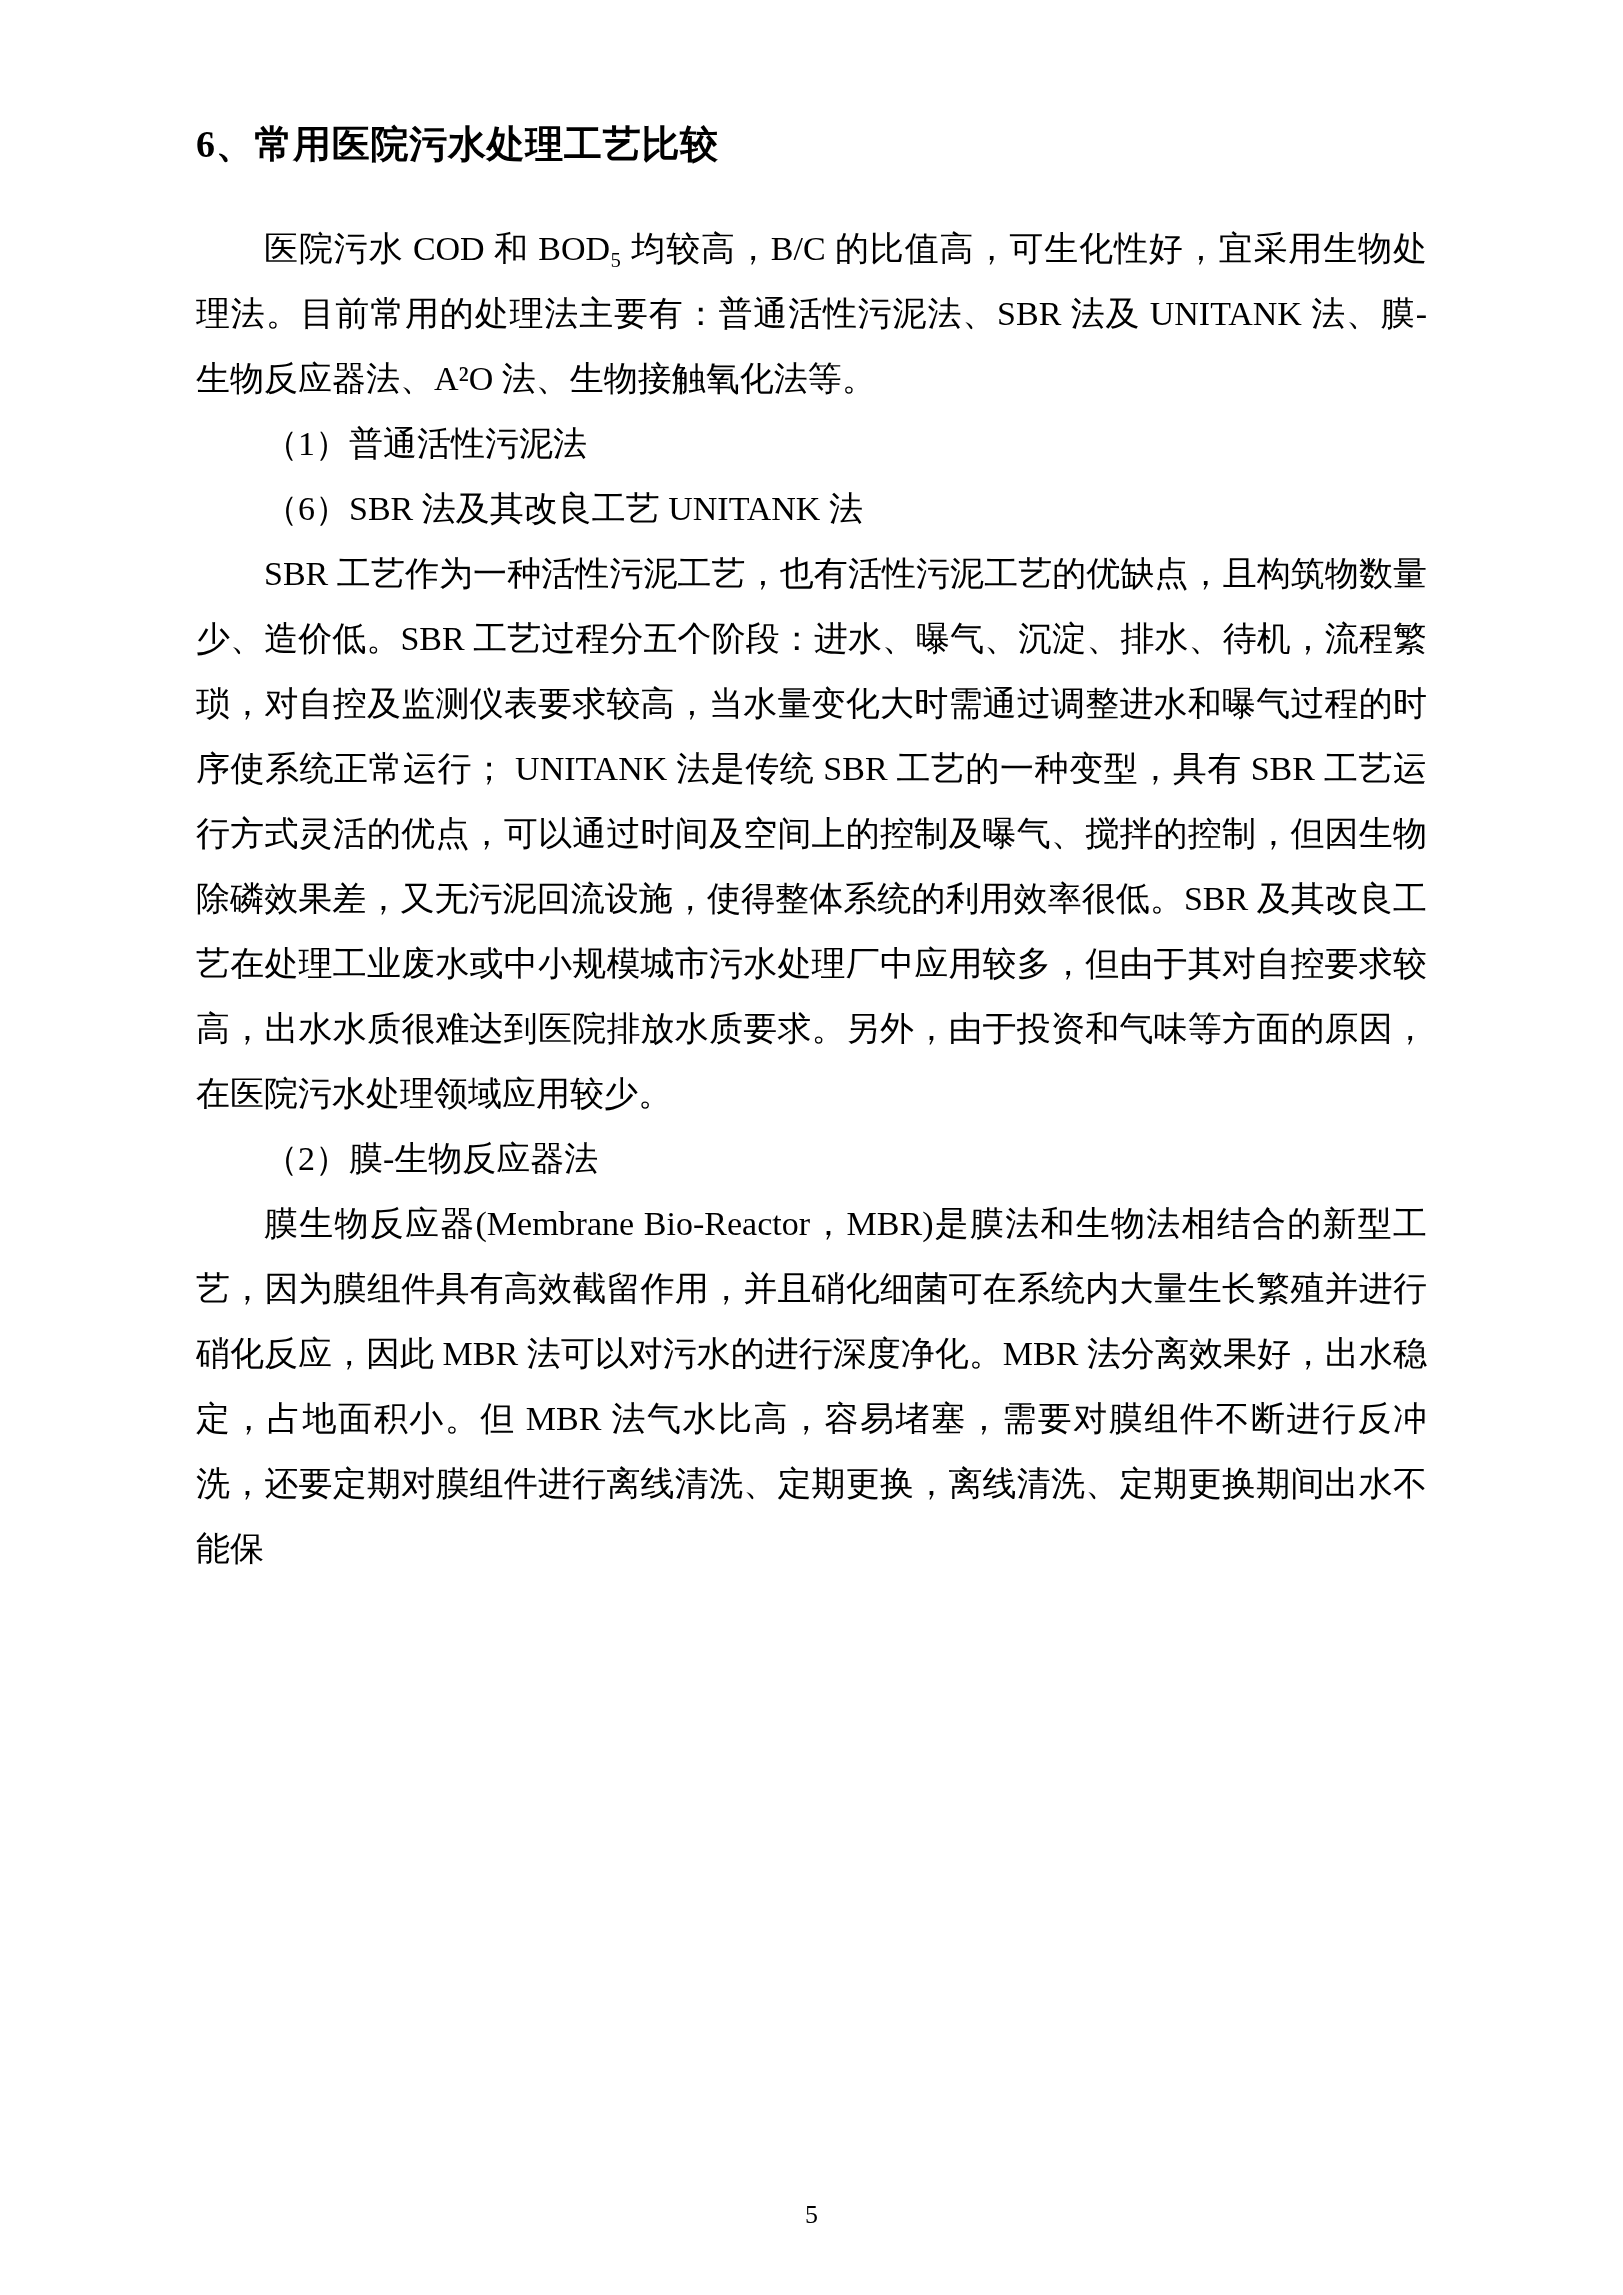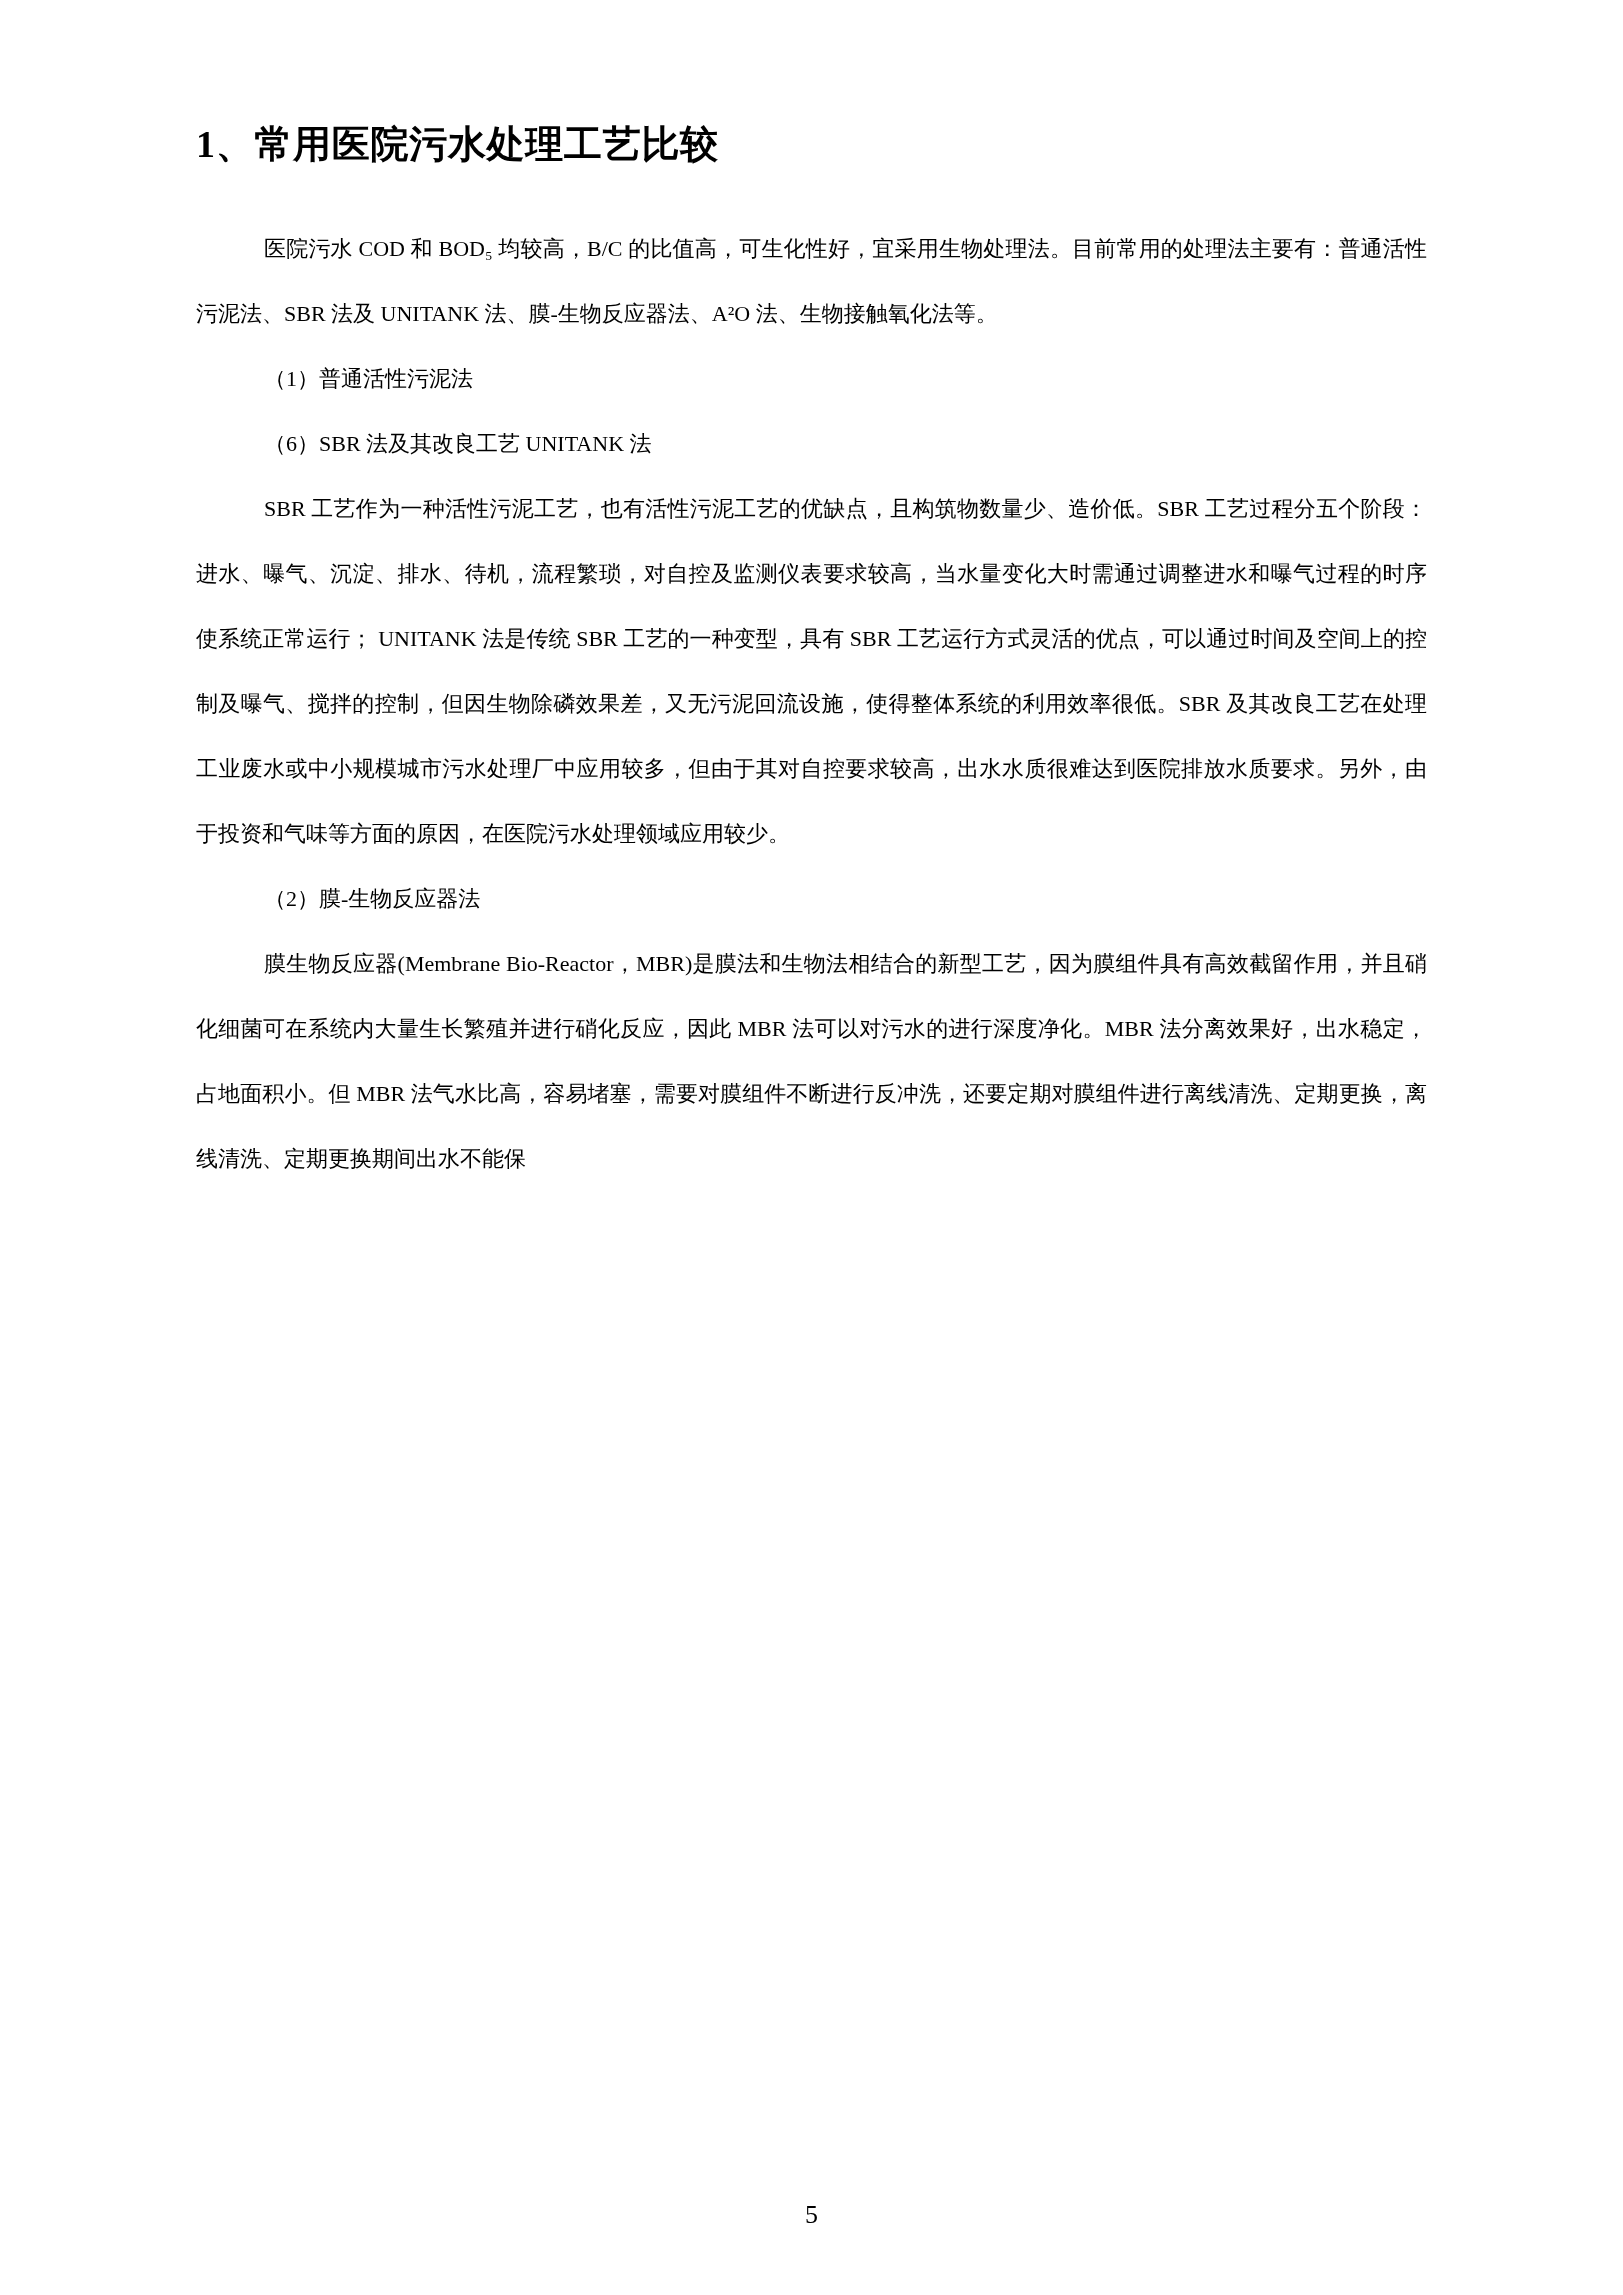--- a/index.html
+++ b/index.html
@@ -22,21 +22,21 @@
     right: 196px;
   }
   .section-heading {
     font-size: 38px;
     font-weight: bold;
     line-height: 72px;
     margin-bottom: 36px;
     letter-spacing: 0.7px;
   }
   .para {
-    font-size: 22px;
+    font-size: 34px;
     line-height: 65px;
     text-align: justify;
     text-justify: inter-ideograph;
     text-indent: 68px;
     word-break: break-word;
   }
   .footer {
     position: absolute;
     bottom: 65px;
     left: 0;
@@ -47,21 +47,21 @@
     font-size: 26px;
     color: #000000;
   }
 </style>
 </head>
 <body>
 
 <div class="page">
   <div class="content">
 
-    <h1 class="section-heading">1、常用医院污水处理工艺比较</h1>
+    <h1 class="section-heading">6、常用医院污水处理工艺比较</h1>
 
     <p class="para">医院污水 COD 和 BOD₅ 均较高，B/C 的比值高，可生化性好，宜采用生物处理法。目前常用的处理法主要有：普通活性污泥法、SBR 法及 UNITANK 法、膜-生物反应器法、A²O 法、生物接触氧化法等。</p>
 
     <p class="para">（1）普通活性污泥法</p>
 
 
     <p class="para">（6）SBR 法及其改良工艺 UNITANK 法</p>
 
     <p class="para">SBR 工艺作为一种活性污泥工艺，也有活性污泥工艺的优缺点，且构筑物数量少、造价低。SBR 工艺过程分五个阶段：进水、曝气、沉淀、排水、待机，流程繁琐，对自控及监测仪表要求较高，当水量变化大时需通过调整进水和曝气过程的时序使系统正常运行； UNITANK 法是传统 SBR 工艺的一种变型，具有 SBR 工艺运行方式灵活的优点，可以通过时间及空间上的控制及曝气、搅拌的控制，但因生物除磷效果差，又无污泥回流设施，使得整体系统的利用效率很低。SBR 及其改良工艺在处理工业废水或中小规模城市污水处理厂中应用较多，但由于其对自控要求较高，出水水质很难达到医院排放水质要求。另外，由于投资和气味等方面的原因，在医院污水处理领域应用较少。</p>
 

